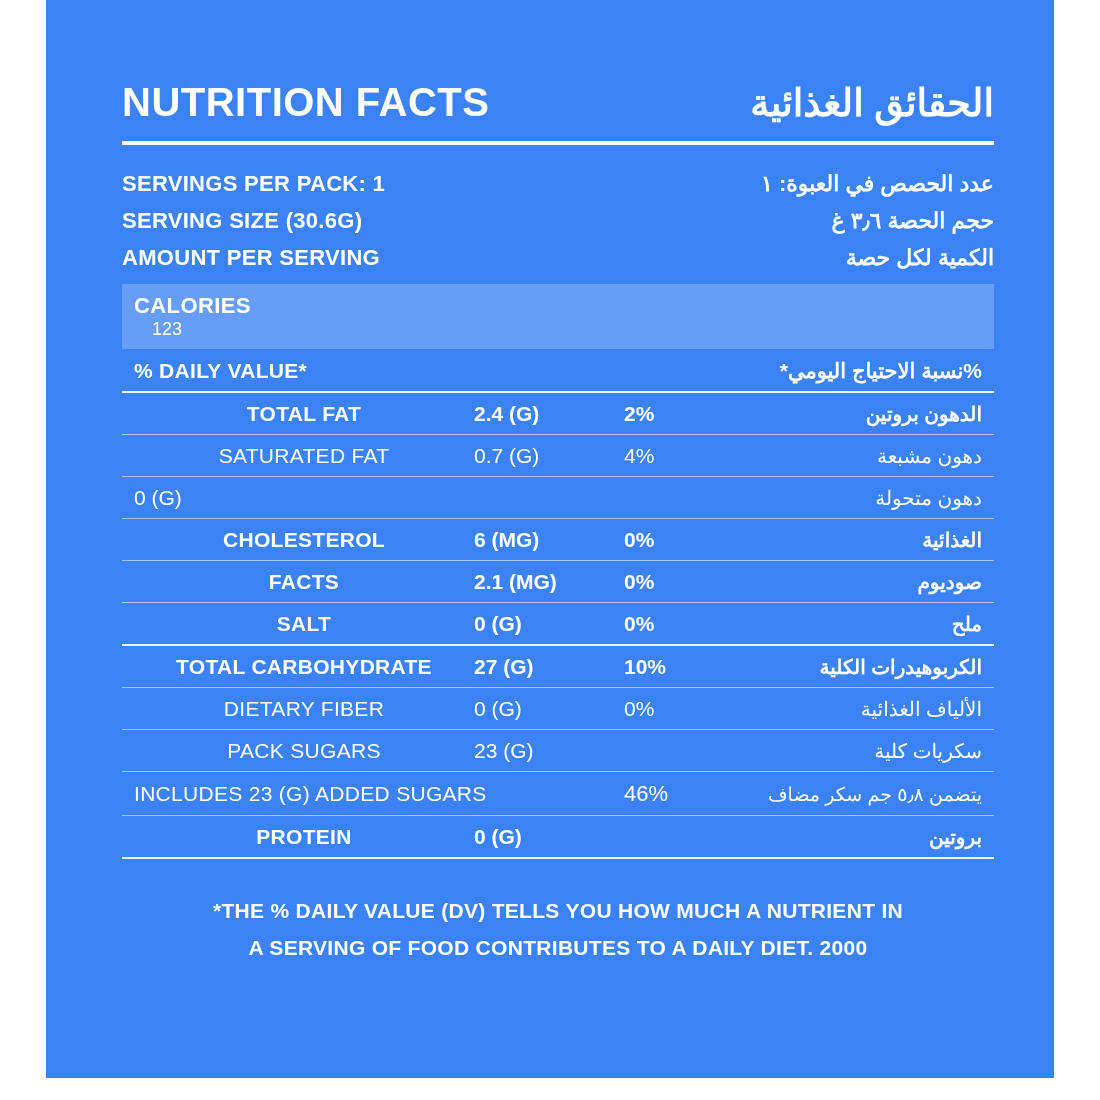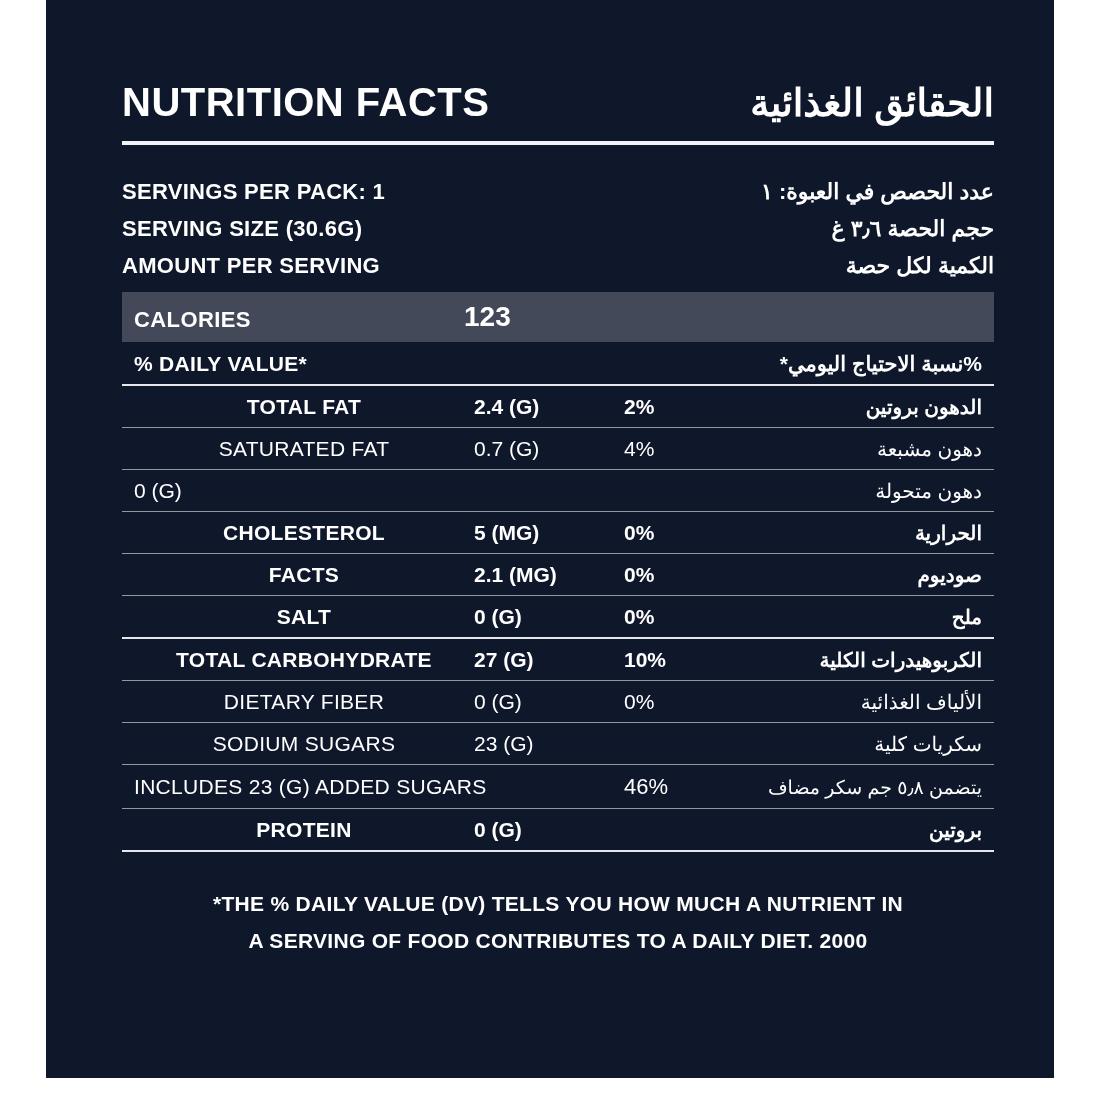--- a/index.html
+++ b/index.html
@@ -14,21 +14,21 @@
     background: #ffffff;
     font-family: "Liberation Sans", sans-serif;
     overflow: hidden;
   }
   .panel {
     position: absolute;
     left: 46px;
     top: 0px;
     width: 1008px;
     height: 1078px;
-    background: #0f172a;
+    background: #3b82f6;
     color: #ffffff;
     box-sizing: border-box;
     padding: 0;
   }
   .inner {
     position: absolute;
     left: 76px;
     top: 80px;
     width: 872px;
   }
@@ -61,21 +61,21 @@
     height: 1px;
     background: rgba(255,255,255,0.55);
   }
   .rule-med {
     height: 2px;
     background: rgba(255,255,255,0.9);
   }
 
   
   .servings {
-    padding-top: 28px;
+    padding-top: 20px;
   }
   .srow {
     display: flex;
     justify-content: space-between;
     align-items: baseline;
     padding: 6px 0 5px 0;
   }
   .srow .en {
     font-size: 22px;
     font-weight: bold;
@@ -84,35 +84,37 @@
   .srow .ar {
     font-size: 22px;
     font-weight: bold;
     direction: rtl;
   }
 
   
   .cal-band {
     background: rgba(255,255,255,0.22);
     display: flex;
-    align-items: flex-end;
+    align-items: flex-start;
     padding: 9px 10px 9px 12px;
     margin-top: 8px;
     box-sizing: border-box;
+    flex-direction: column;
   }
   .cal-band .en {
     font-size: 22px;
     font-weight: bold;
     letter-spacing: 0.4px;
     width: 330px;
   }
   .cal-band .val {
-    font-size: 28px;
-    font-weight: bold;
+    font-size: 18px;
+    font-weight: normal;
     width: 150px;
+    margin-left: 18px;
   }
   .cal-band .ar {
     flex: 1;
     text-align: right;
     font-size: 22px;
     font-weight: bold;
     direction: rtl;
   }
 
   
@@ -252,23 +254,23 @@
 
         <div class="nrow light">
           <div class="c-amt">0 (G)</div>
           <div class="c-dv"></div>
           <div class="c-ar">دهون متحولة</div>
         </div>
         <div class="rule-thin"></div>
 
         <div class="nrow bold">
           <div class="c-name">CHOLESTEROL</div>
-          <div class="c-amt">5 (MG)</div>
+          <div class="c-amt">6 (MG)</div>
           <div class="c-dv">0%</div>
-          <div class="c-ar">الحرارية</div>
+          <div class="c-ar">الغذائية</div>
         </div>
         <div class="rule-thin"></div>
 
         <div class="nrow bold">
           <div class="c-name">FACTS</div>
           <div class="c-amt">2.1 (MG)</div>
           <div class="c-dv">0%</div>
           <div class="c-ar">صوديوم</div>
         </div>
         <div class="rule-thin"></div>
@@ -291,21 +293,21 @@
 
         <div class="nrow light">
           <div class="c-name">DIETARY FIBER</div>
           <div class="c-amt">0 (G)</div>
           <div class="c-dv">0%</div>
           <div class="c-ar">الألياف الغذائية</div>
         </div>
         <div class="rule-thin"></div>
 
         <div class="nrow light">
-          <div class="c-name">SODIUM SUGARS</div>
+          <div class="c-name">PACK SUGARS</div>
           <div class="c-amt">23 (G)</div>
           <div class="c-dv"></div>
           <div class="c-ar">سكريات كلية</div>
         </div>
         <div class="rule-thin"></div>
 
         <div class="inc-row">
           <div class="c-text">INCLUDES  23 (G)  ADDED SUGARS</div>
           <div class="c-dv">46%</div>
           <div class="c-ar">يتضمن ٥٫٨ جم سكر مضاف</div>

